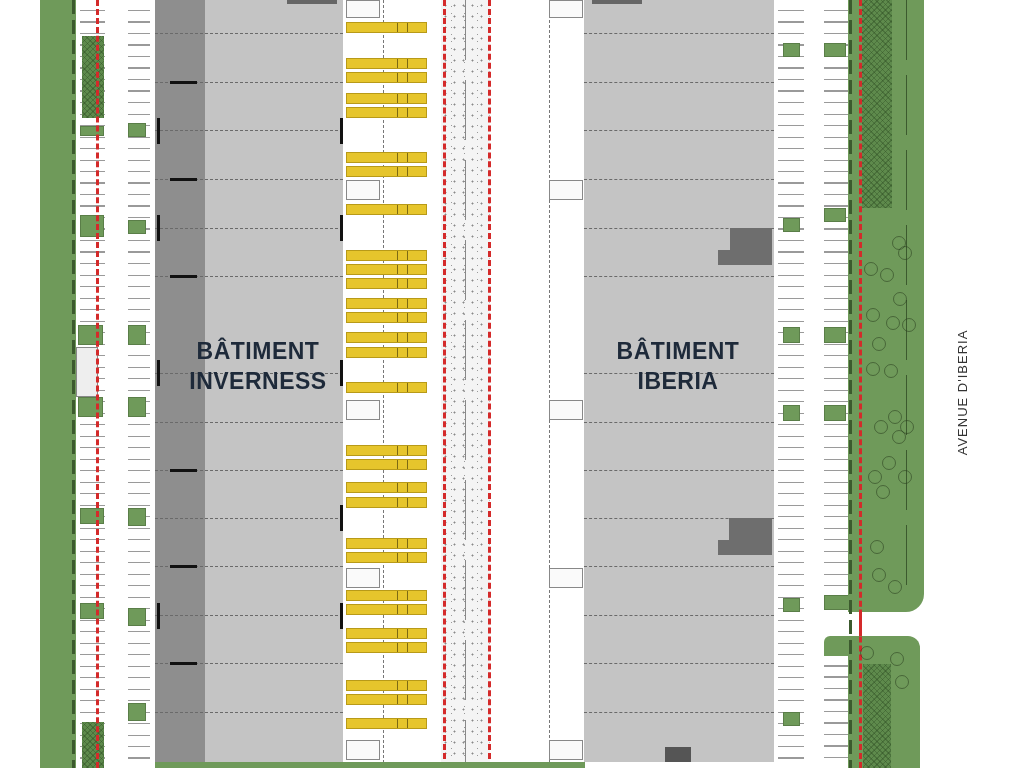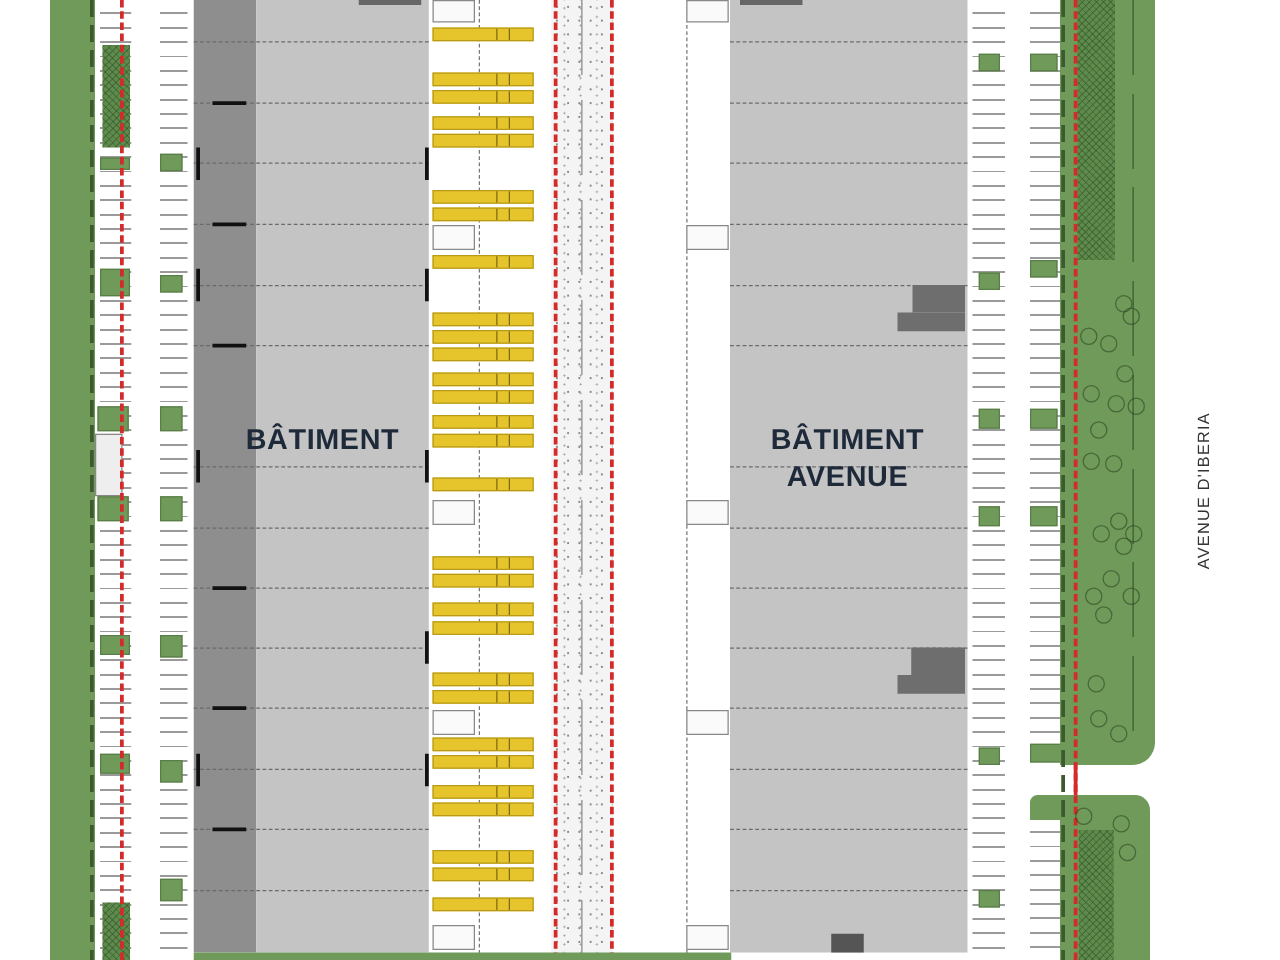--- a/index.html
+++ b/index.html
@@ -95,20 +95,21 @@
 <div class="abs dock" style="left:157px;top:360px;width:3px;height:26px;"></div>
 <div class="abs dock" style="left:157px;top:603px;width:3px;height:26px;"></div>
 <div class="abs dock" style="left:340px;top:118px;width:3px;height:26px;"></div>
 <div class="abs dock" style="left:340px;top:215px;width:3px;height:26px;"></div>
 <div class="abs dock" style="left:340px;top:360px;width:3px;height:26px;"></div>
 <div class="abs dock" style="left:340px;top:505px;width:3px;height:26px;"></div>
 <div class="abs dock" style="left:340px;top:603px;width:3px;height:26px;"></div>
 
 <div class="abs label-bldg" style="left:160px;top:336px;width:196px;">
   <div>BÂTIMENT</div>
+  <div>INVERNESS</div>
 </div>
 
 <div class="abs" style="left:383px;top:0;width:0;height:768px;border-left:1.5px dashed #777;"></div>
 <div id="stalls">
     <div class="abs yellow" style="left: 346px; top: 22px; width: 81px; height: 11px;"></div>
     <div class="abs yellow" style="left: 346px; top: 58px; width: 81px; height: 11px;"></div>
     <div class="abs yellow" style="left: 346px; top: 72px; width: 81px; height: 11px;"></div>
     <div class="abs yellow" style="left: 346px; top: 93px; width: 81px; height: 11px;"></div>
     <div class="abs yellow" style="left: 346px; top: 107px; width: 81px; height: 11px;"></div>
     <div class="abs yellow" style="left: 346px; top: 152px; width: 81px; height: 11px;"></div>
@@ -173,21 +174,21 @@
 <div class="abs dash-h" style="left:584px;top:712px;width:190px;"></div>
 
 <div class="abs" style="left:730px;top:228px;width:42px;height:22px;background:#6e6e6e;"></div>
 <div class="abs" style="left:718px;top:250px;width:54px;height:15px;background:#6e6e6e;"></div>
 <div class="abs" style="left:729px;top:518px;width:43px;height:22px;background:#6e6e6e;"></div>
 <div class="abs" style="left:718px;top:540px;width:54px;height:15px;background:#6e6e6e;"></div>
 <div class="abs" style="left:665px;top:747px;width:26px;height:15px;background:#555;"></div>
 
 <div class="abs label-bldg" style="left:580px;top:336px;width:196px;">
   <div>BÂTIMENT</div>
-  <div>AVENUE</div>
+  <div>IBERIA</div>
 </div>
 
 <div class="abs park-lines" style="left:778px;top:0;width:26px;height:768px;"></div>
 <div class="abs planter" style="left:783px;top:43px;width:17px;height:14px;"></div>
 <div class="abs planter" style="left:783px;top:218px;width:17px;height:14px;"></div>
 <div class="abs planter" style="left:783px;top:327px;width:17px;height:16px;"></div>
 <div class="abs planter" style="left:783px;top:405px;width:17px;height:16px;"></div>
 <div class="abs planter" style="left:783px;top:598px;width:17px;height:14px;"></div>
 <div class="abs planter" style="left:783px;top:712px;width:17px;height:14px;"></div>
 

